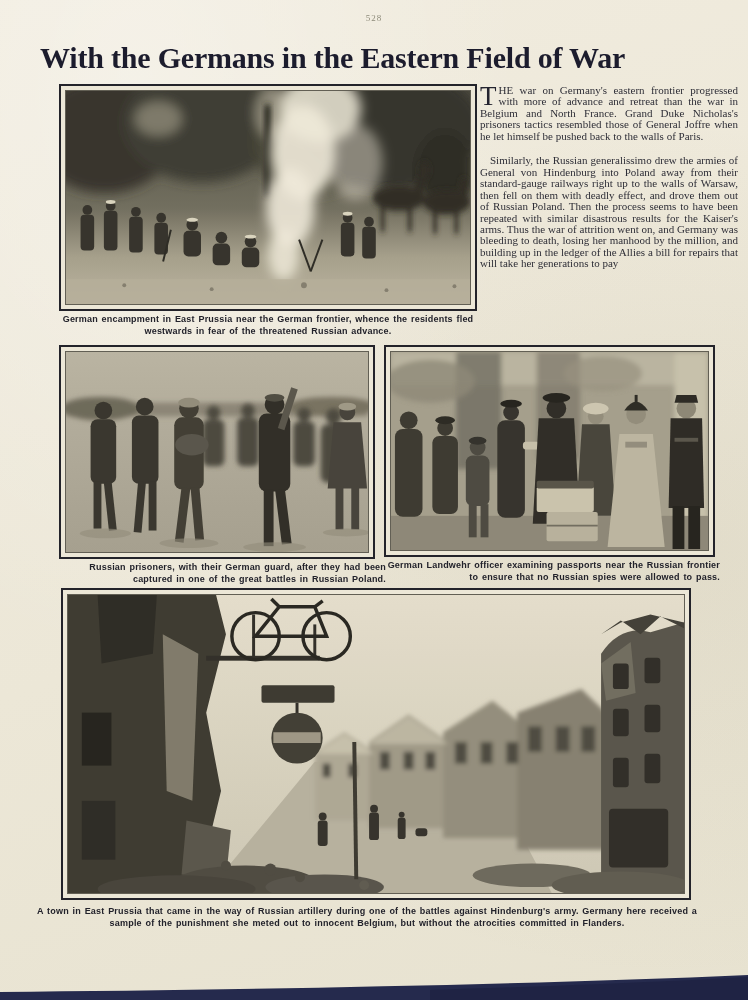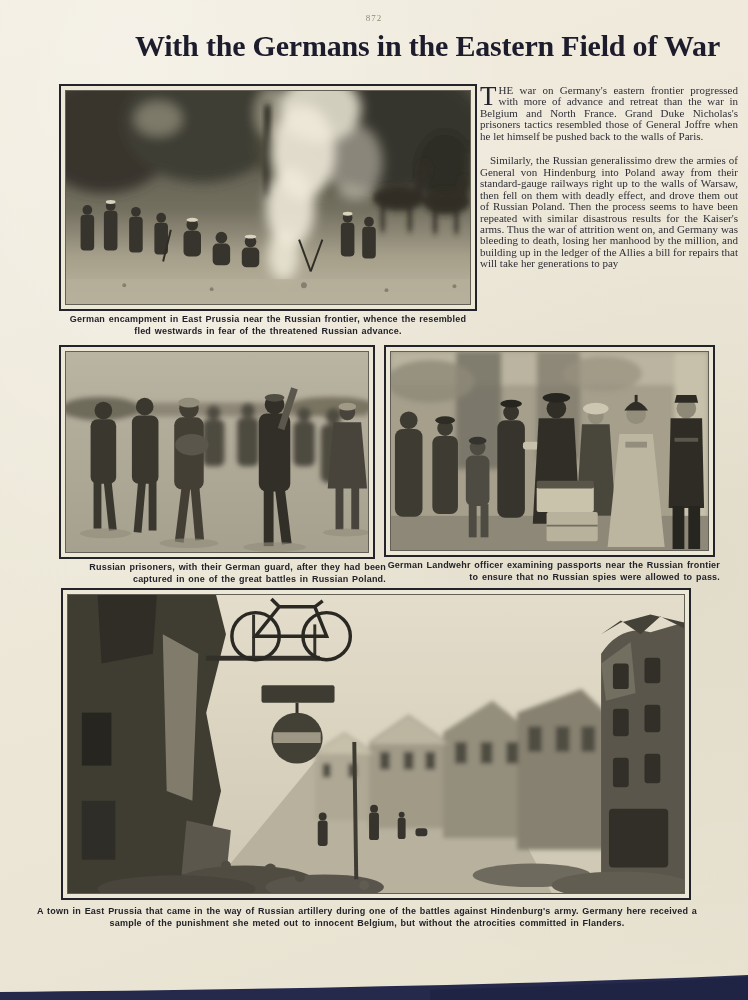--- a/index.html
+++ b/index.html
@@ -13,22 +13,22 @@
     background:
       radial-gradient(ellipse at 18% 8%, rgba(255,255,255,.30), transparent 45%),
       radial-gradient(ellipse at 90% 55%, rgba(140,130,95,.10), transparent 55%),
       linear-gradient(160deg,#f1ecdf 0%,#ece7d7 55%,#e7e2d0 100%);
   }
   .page-number{
     position:absolute;top:13px;left:0;width:100%;text-align:center;
     font-size:9px;letter-spacing:1px;color:#8e8b7a;
   }
   .headline{
-    position:absolute;top:29px;left:28px;right:28px;margin:0;
-    text-align:right;font-family:"Liberation Serif",serif;font-weight:bold;
+    position:absolute;top:29px;left:28px;right:28px;margin:12px;
+    text-align:left;font-family:"Liberation Serif",serif;font-weight:bold;
     font-size:30px;letter-spacing:-0.2px;color:#1c1c2d;white-space:nowrap;
   }
   .photo-frame{
     position:absolute;border:2px solid #23232a;background:#ece7d7;padding:5px;
     box-sizing:border-box;
   }
   .photo{
     width:100%;height:100%;display:block;background:#a9a597;
     outline:1px solid #5e5c52;filter:sepia(.10) contrast(.97);
   }
@@ -48,21 +48,21 @@
   .dropcap{
     float:left;font-size:27px;line-height:21px;padding:1px 2px 0 0;color:#23232f;
   }
   .backdrop{position:absolute;left:0;bottom:0;width:748px;height:32px;}
 </style>
 </head>
 <body>
 
 <div class="page">
 
-  <div class="page-number">872</div>
+  <div class="page-number">528</div>
 
   <h1 class="headline">With the Germans in the Eastern Field of War</h1>
 
   <figure class="photo-frame" style="left:59px;top:84px;width:418px;height:227px;margin:0;">
     <div class="photo">
       <svg viewBox="0 0 416 215" preserveAspectRatio="none">
         <defs>
           <filter id="a-soft" x="-40%" y="-40%" width="180%" height="180%">
               <feGaussianBlur stdDeviation="3"></feGaussianBlur>
             </filter>
@@ -142,21 +142,21 @@
         <g fill="#6d6a5c" opacity=".7">
           <circle cx="60" cy="196" r="2"></circle>
             <circle cx="150" cy="200" r="2"></circle>
             <circle cx="245" cy="196" r="3"></circle>
           <circle cx="330" cy="201" r="2"></circle>
             <circle cx="400" cy="197" r="2"></circle>
         </g>
       </svg>
     </div>
   </figure>
-  <div class="caption" style="top:314px;left:62px;width:412px;">German encampment in East Prussia near the Russian frontier, whence the resembled fled westwards in fear of the threatened Russian advance.</div>
+  <div class="caption" style="top:314px;left:62px;width:412px;">German encampment in East Prussia near the German frontier, whence the residents fled westwards in fear of the threatened Russian advance.</div>
 
   <figure class="photo-frame" style="left:59px;top:345px;width:316px;height:214px;margin:0;">
     <div class="photo">
       <svg viewBox="0 0 307 205" preserveAspectRatio="none">
         <defs>
           <filter id="b-soft" x="-40%" y="-40%" width="180%" height="180%">
               <feGaussianBlur stdDeviation="2.5"></feGaussianBlur>
             </filter>
           <linearGradient id="b-bg" x1="0" y1="0" x2="0" y2="1">
             <stop offset="0" stop-color="#b6b2a3"></stop>

